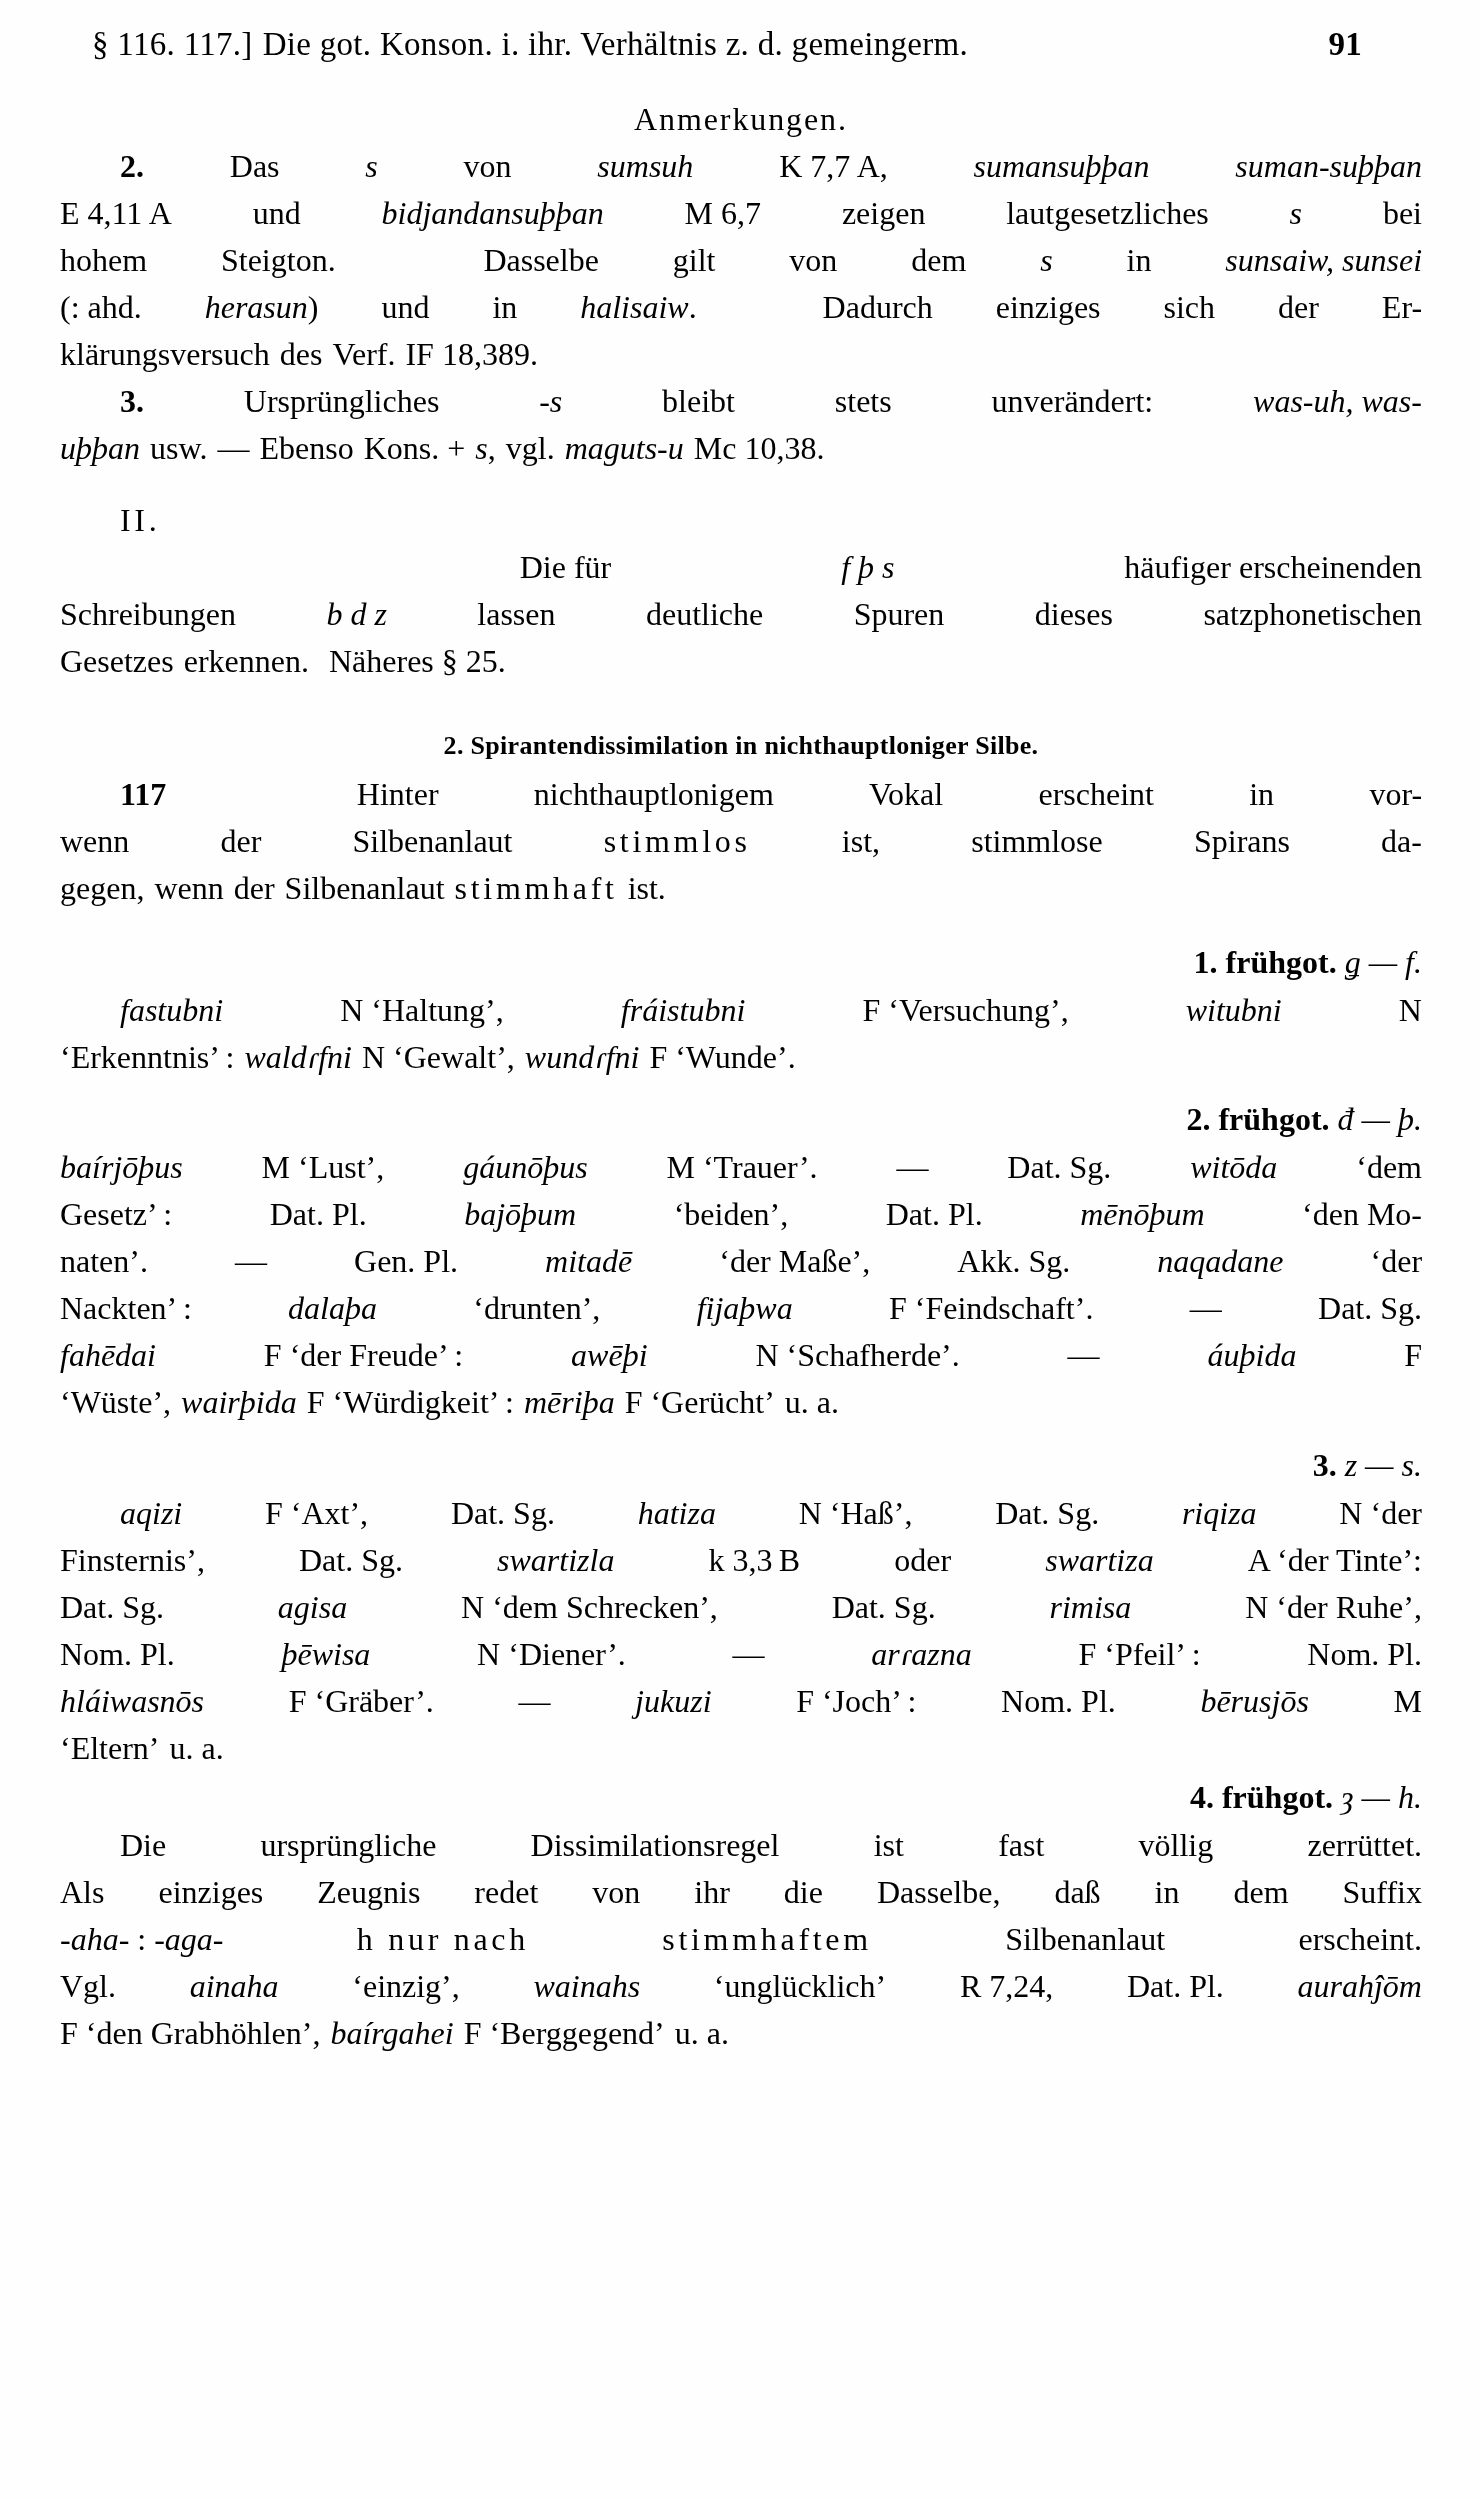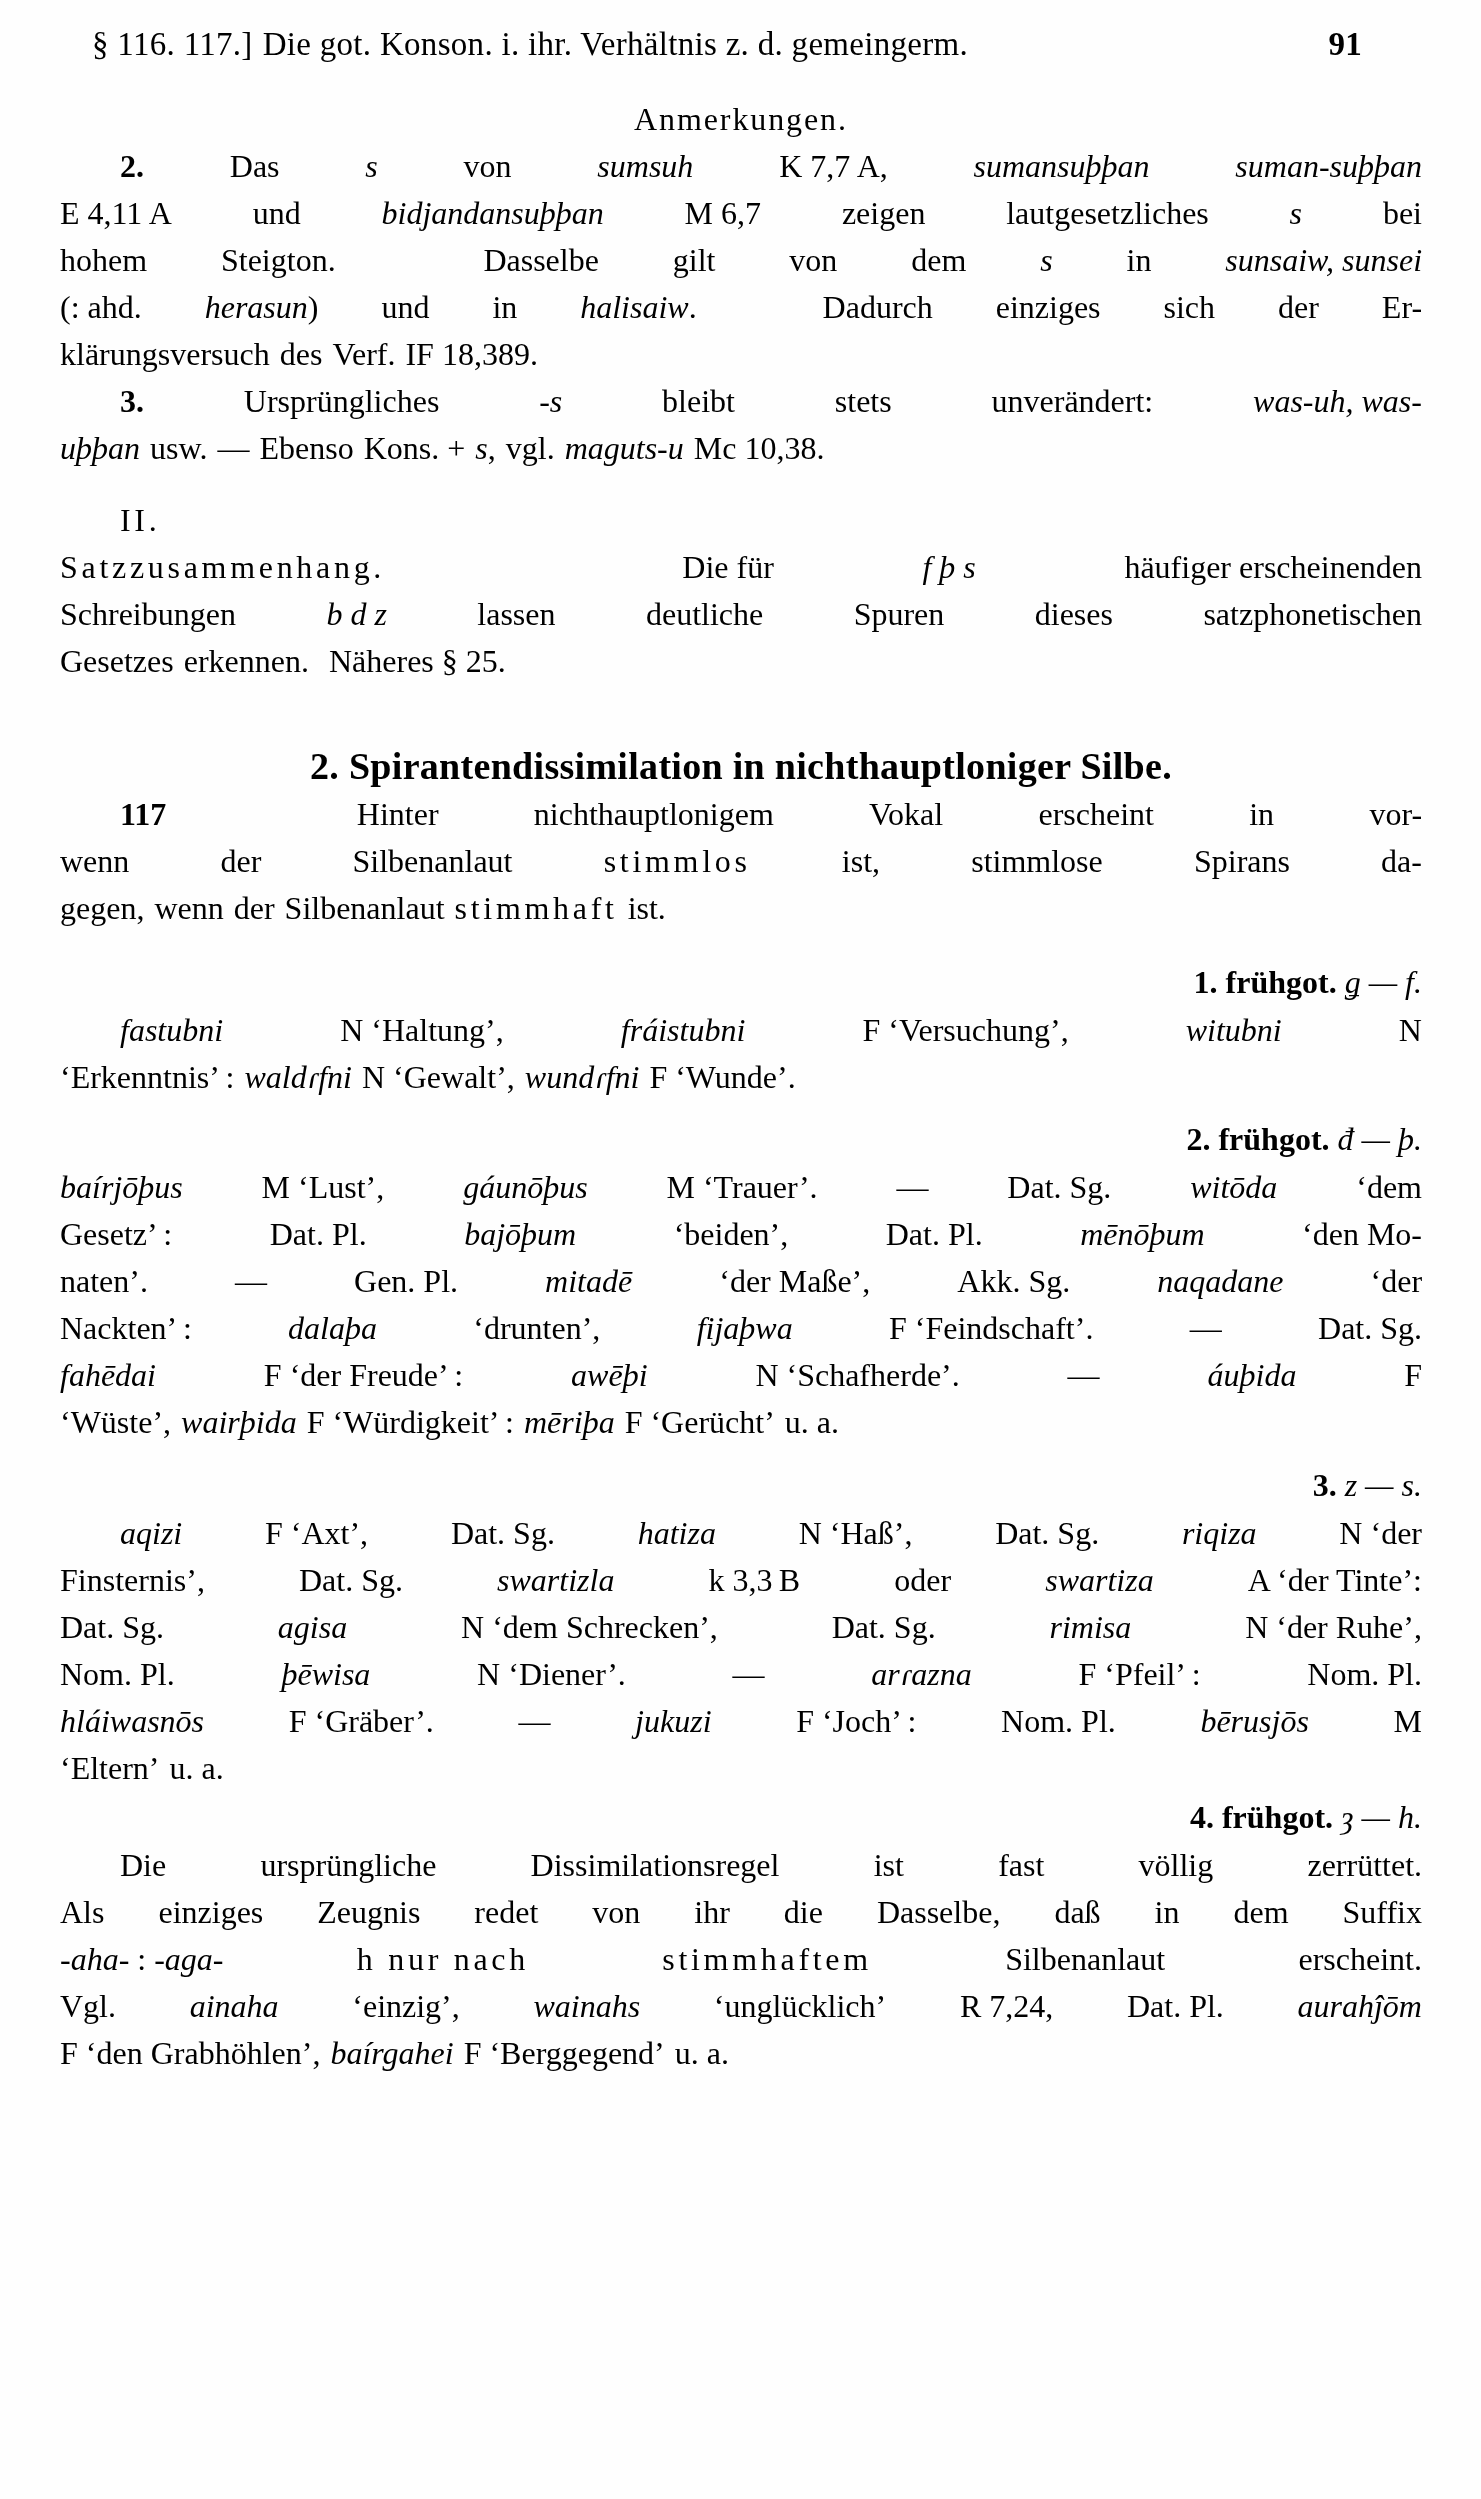--- a/index.html
+++ b/index.html
@@ -48,26 +48,25 @@
   .runhead .rh-page { flex: 0 0 auto; font-weight: bold; padding-right: 60px; }
 
   .ctr-head {
     font-size: 32px;
     line-height: 47px;
     text-align: center;
     letter-spacing: 1.9px;
   }
 
   .sec-head {
-    font-size: 38px;
+    font-size: 26px;
     line-height: 50px;
     text-align: center;
     font-weight: bold;
     letter-spacing: 0.3px;
-    margin-top: 20px;
   }
 
   .sub-head {
     font-size: 32px;
     line-height: 50px;
     text-align: right;
   }
 
   i, .it { font-style: italic; }
   b, .bd { font-weight: bold; }
@@ -231,21 +230,20 @@
     </div>
 
     <div class="gap-m"></div>
 
     <div class="ln">
       <span class="ln-ind"></span>
       <span class="w sp">II.</span>
         <span class="g"></span>
     </div>
     <div class="ln">
-      <span class="w sp">Satzzusammenhang.</span>
         <span class="g"></span>
         <span class="g"></span>
       <span class="w">Die für</span>
         <span class="g"></span>
       <span class="w"><i>f þ s</i></span>
         <span class="g"></span>
       <span class="w">häufiger erscheinenden</span>
     </div>
     <div class="ln">
       <span class="w">Schreibungen</span>

